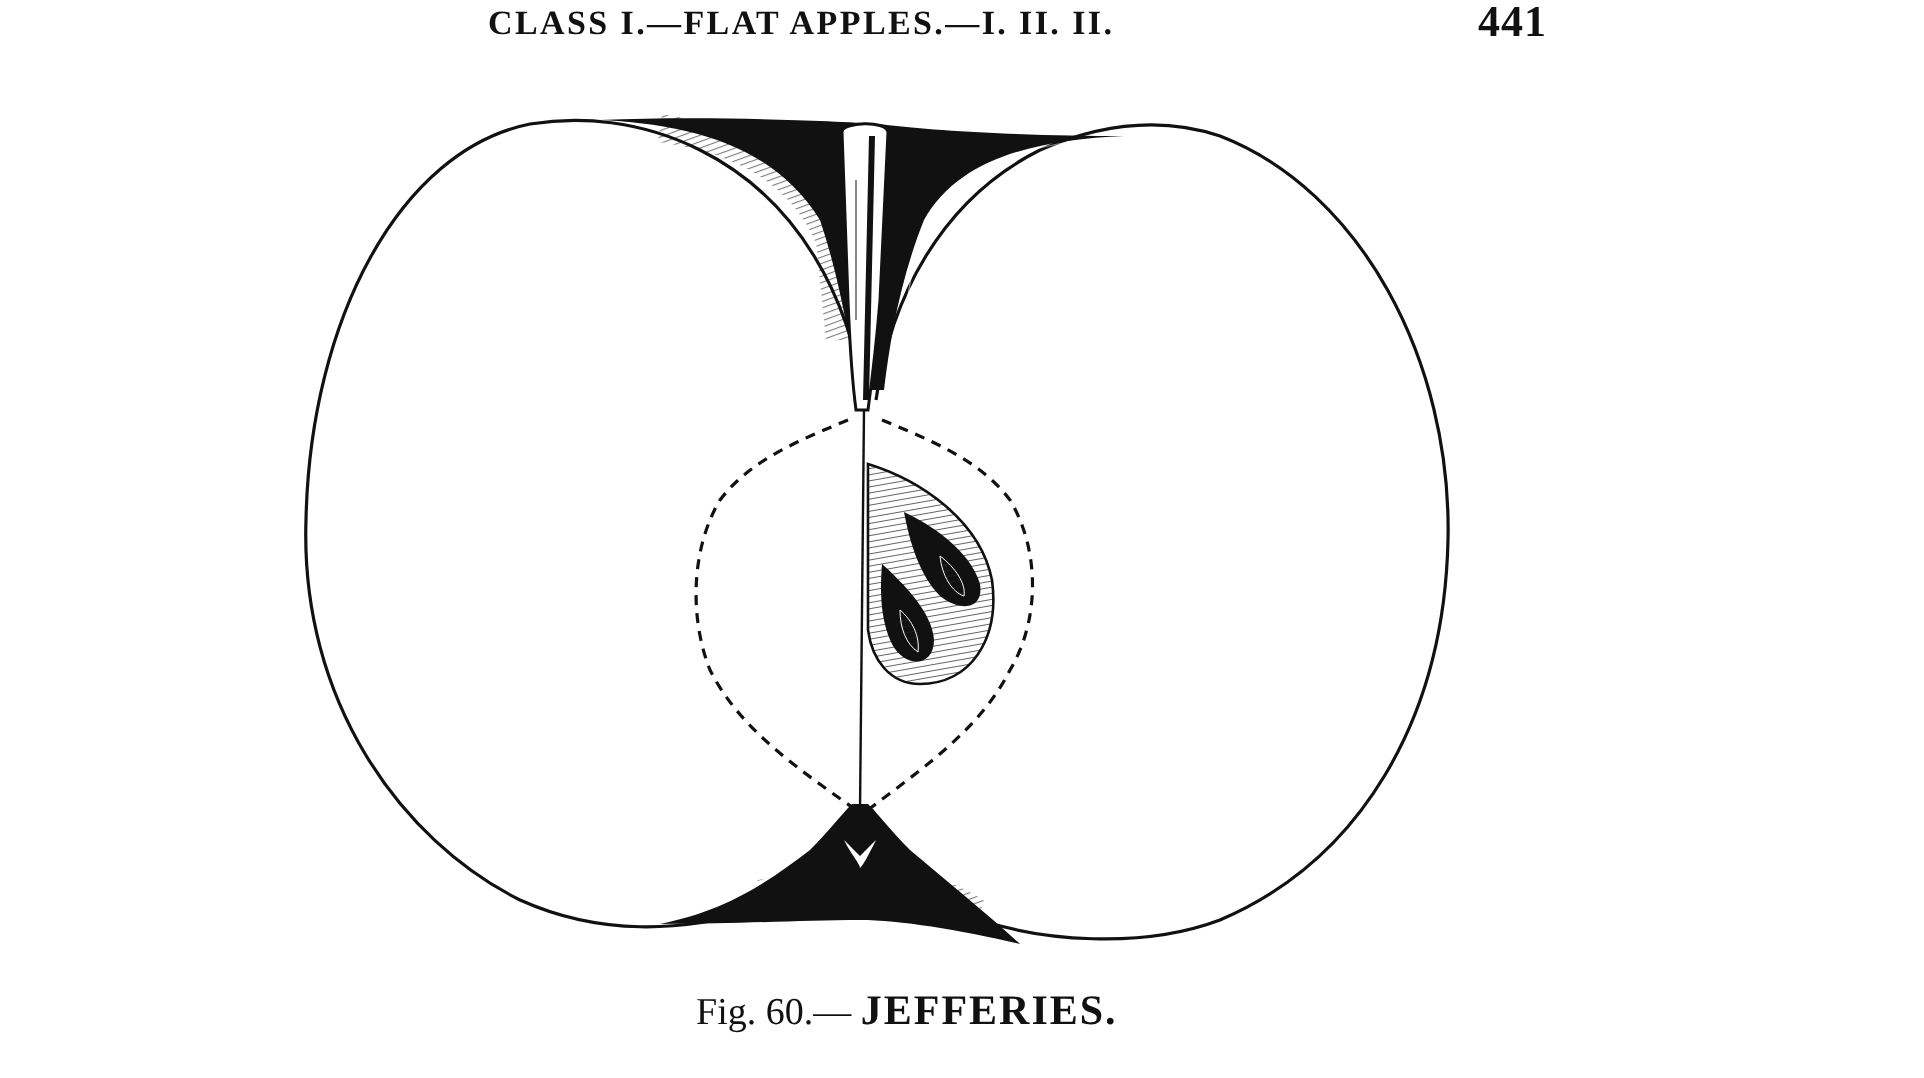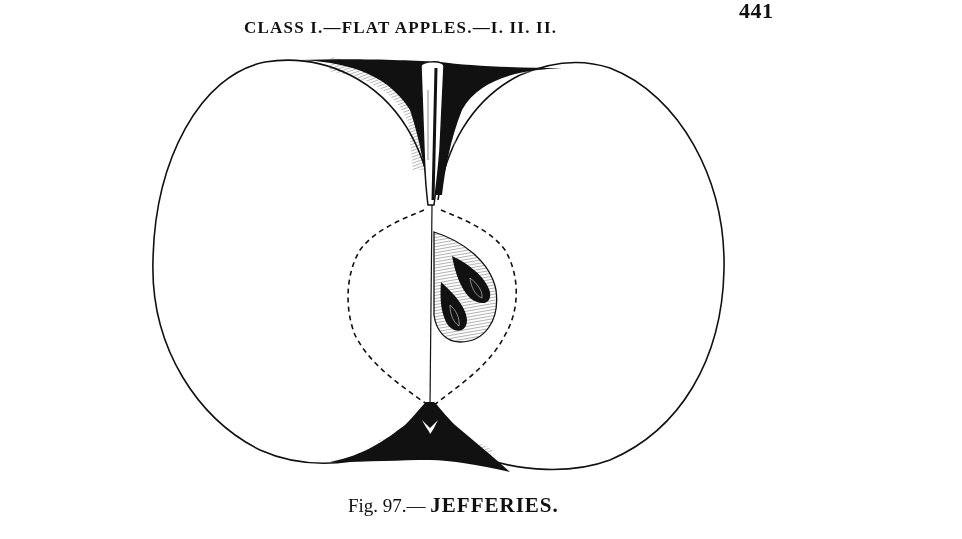--- a/index.html
+++ b/index.html
@@ -1,17 +1,17 @@
 <!DOCTYPE html>
 <html><head>
   <meta charset="utf-8">
   <style>
     html, body { margin: 0; padding: 0; background: #ffffff; }
     body { width: 962px; height: 539px; position: relative; overflow: hidden; font-family: "DejaVu Serif", serif; color: #111; }
-    .running-head { position: absolute; top: 2px; left: 244px; font-family: "Liberation Serif", serif; font-weight: bold; font-size: 17px; letter-spacing: 1.2px; white-space: nowrap; margin-top: 16px; }
+    .running-head { position: absolute; top: 2px; left: 244px; font-family: "Liberation Serif", serif; font-weight: bold; font-size: 17px; letter-spacing: 1.2px; white-space: nowrap; }
     .page-number { position: absolute; top: -2px; left: 739px; font-family: "Liberation Serif", serif; font-weight: bold; font-size: 22px; letter-spacing: 0.5px; }
     .figure { position: absolute; left: 0; top: 0; width: 962px; height: 539px; }
     .caption { position: absolute; top: 493px; left: 348px; font-family: "Liberation Serif", serif; font-size: 19px; white-space: nowrap; }
     .caption .title { font-weight: bold; font-size: 21px; letter-spacing: 1px; }
   </style>
 </head>
 <body>
 
 <div class="running-head">CLASS I.—FLAT APPLES.—I. II. II.</div>
 <div class="page-number">441</div>
@@ -48,15 +48,15 @@
   <path d="M470,278 C478,284 483,292 482,298 C476,296 471,288 470,278 Z" fill="url(#hatchLight)" stroke="#fff" stroke-width="0.5"></path>
   <path d="M441,282 C452,292 466,306 467,320 C467,334 452,334 446,322 C440,310 440,295 441,282 Z" fill="#111"></path>
   <path d="M450,305 C456,310 460,318 459,326 C453,322 450,314 450,305 Z" fill="url(#hatchLight)" stroke="#fff" stroke-width="0.5"></path>
 
   <path d="M330,462 C365,455 385,440 405,425 C415,415 420,408 426,402 L434,402 C440,408 445,415 455,425 C475,442 495,458 510,472 C480,465 450,460 430,460 C400,460 370,462 330,462 Z" fill="#111"></path>
   <path d="M380,445 C400,440 420,442 440,442 C460,440 475,445 490,455" fill="none" stroke="url(#hatch)" stroke-width="10" opacity="0.55"></path>
   <path d="M422,420 C426,428 430,432 430,434 C432,432 434,428 438,420 C434,424 432,426 430,428 C428,426 426,424 422,420 Z" fill="#fff"></path>
 </svg>
 
 <div class="caption">
-  <span>Fig. 97.—</span>
+  <span>Fig. 60.—</span>
   <span class="title">JEFFERIES.</span>
 </div>
 
 </body></html>

